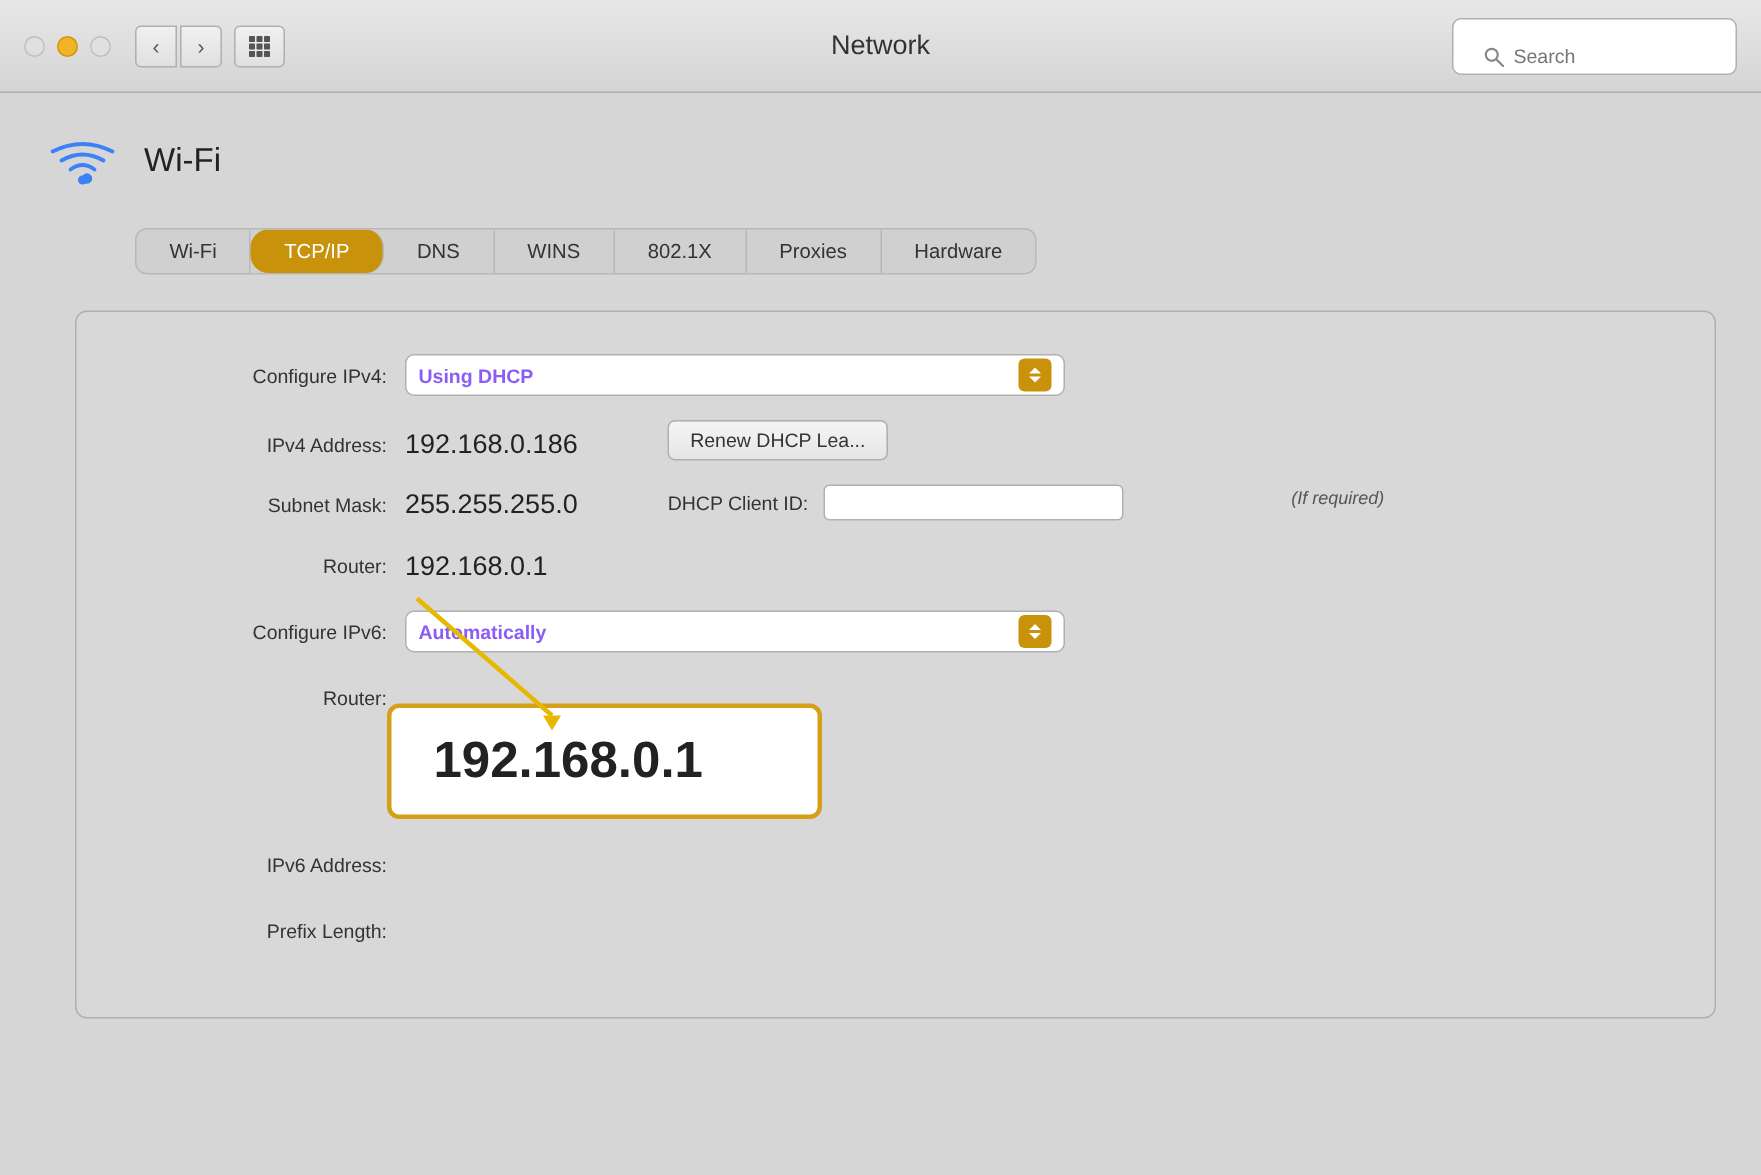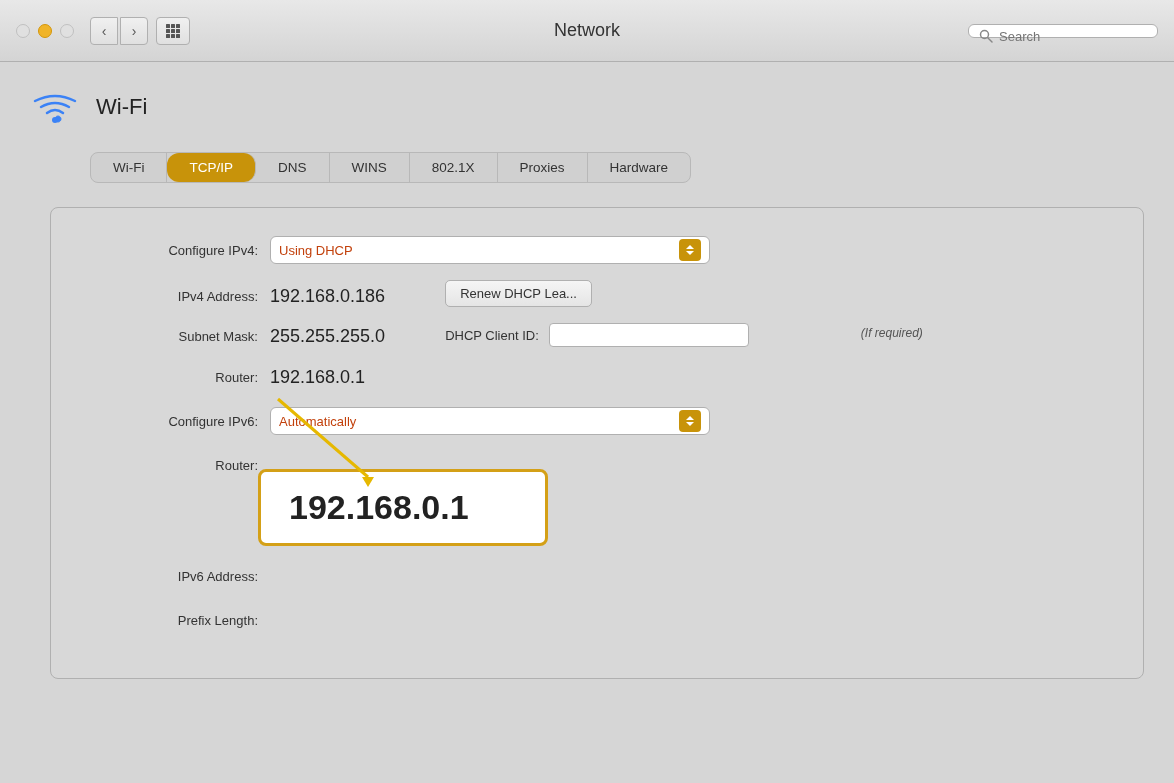--- a/index.html
+++ b/index.html
@@ -86,27 +86,27 @@
       left: 50%;
       transform: translateX(-50%);
       font-size: 18px;
       font-weight: 400;
       color: #333;
     }
 
     .search-box {
       margin-left: auto;
       display: flex;
-      align-items: flex-start;
+      align-items: flex-end;
       background: #fff;
       border: 1px solid #b0b0b0;
       border-radius: 6px;
-      padding: 4px 10px;
+      padding: 4px 20px;
       width: 190px;
-      height: 14px;
+      height: 38px;
       gap: 6px;
     }
     .search-icon-svg { color: #888; flex-shrink: 0; }
     .search-input {
       border: none;
       outline: none;
       background: transparent;
       font-size: 13px;
       color: #999;
       width: 100%;
@@ -201,21 +201,22 @@
       background: #fff;
       border: 1px solid #b0b0b0;
       border-radius: 6px;
       width: 440px;
       height: 28px;
       padding: 0 8px;
       justify-content: space-between;
     }
     .dropdown-text {
       font-size: 13px;
-      color: #c2410c;
+      color: #8b5cf6;
+      font-weight: bold;
     }
     .dropdown-arrow {
       width: 22px;
       height: 22px;
       background: #c8930a;
       border-radius: 4px;
       display: flex;
       align-items: center;
       justify-content: center;
       flex-direction: column;

